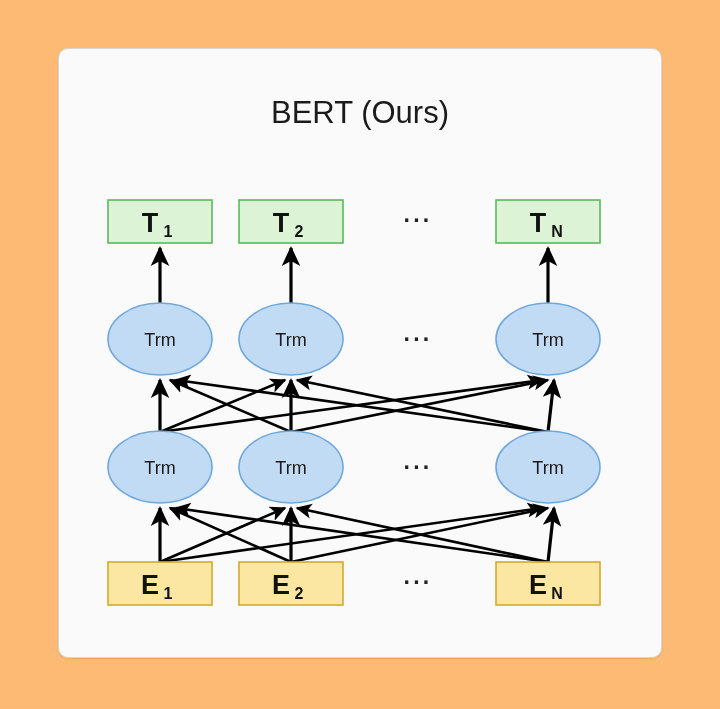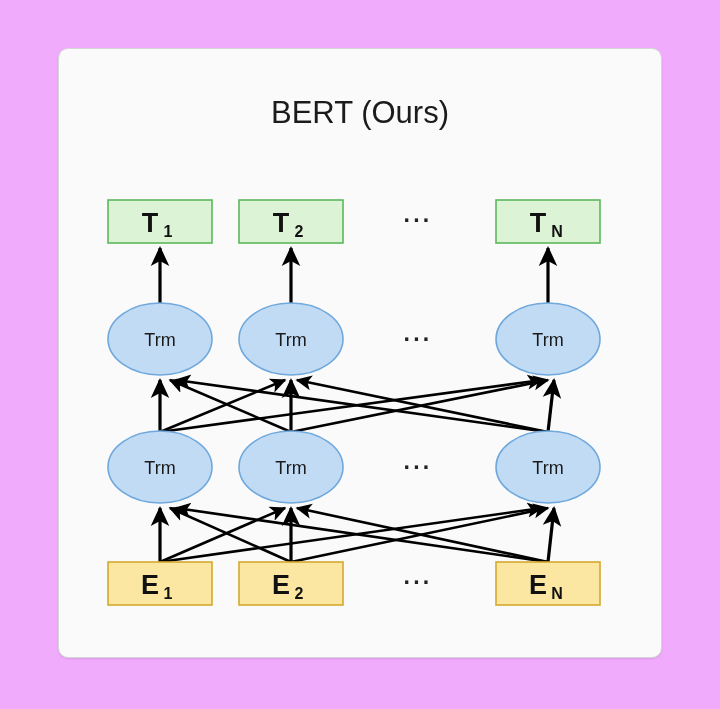--- a/index.html
+++ b/index.html
@@ -8,21 +8,21 @@
     background: #ffffff;
     width: 720px;
     height: 709px;
     overflow: hidden;
     font-family: "Liberation Sans", sans-serif;
   }
   #root {
     position: relative;
     width: 720px;
     height: 709px;
-    background: #f0abfc;
+    background: #fdba74;
   }
   #diagram-card {
     position: absolute;
     left: 58px;
     top: 48px;
     width: 604px;
     height: 610px;
     background: #fafafa;
     border: 1px solid #d6d6d6;
     border-radius: 10px;

